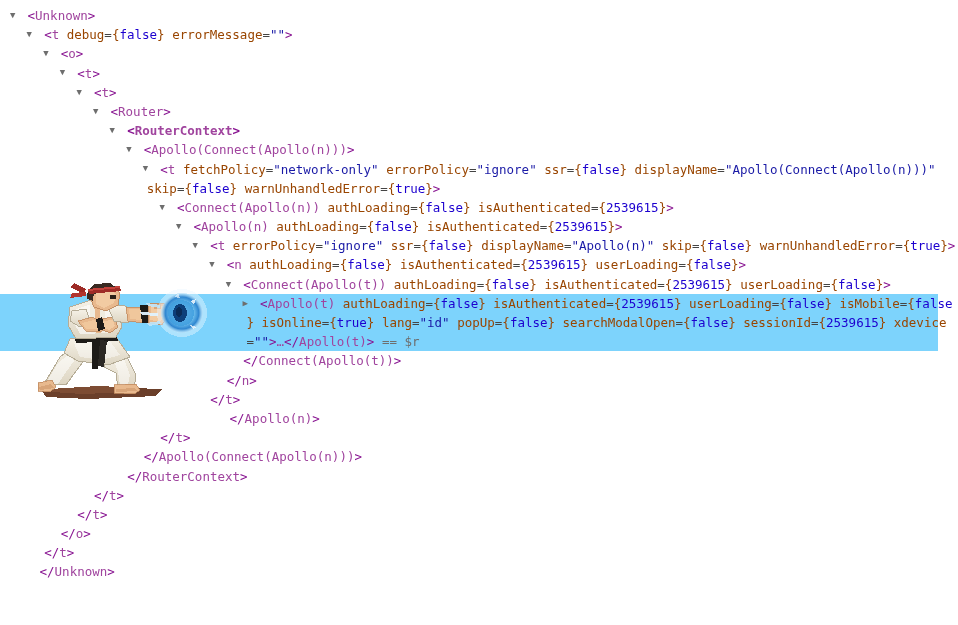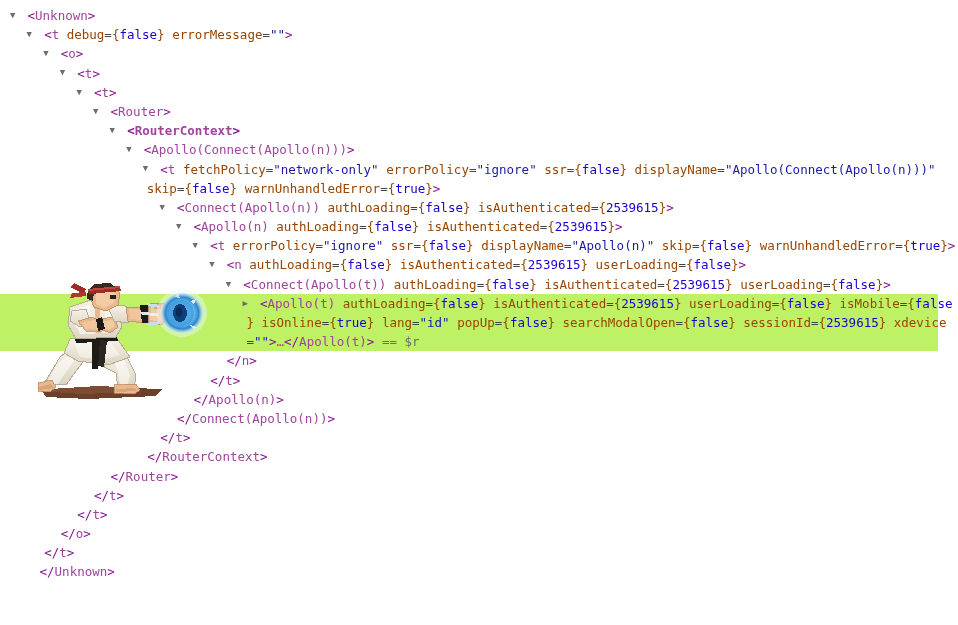--- a/index.html
+++ b/index.html
@@ -27,21 +27,21 @@
   .tree-row {
     position: relative;
     height: 19.2px;
     line-height: 19.2px;
     font-size: 12.5px;
     white-space: pre;
     color: #444444;
     letter-spacing: 0px;
   }
   .tree-row.selected {
-    background: #bef264;
+    background: #7dd3fc;
   }
   .row-inner {
     display: inline-block;
     white-space: pre;
   }
 
   
   .arrow {
     display: inline-block;
     width: 10px;
@@ -92,27 +92,27 @@
       <div class="tree-row"><span class="row-inner" style="padding-left: 142.8px;"><span class="arrow open"></span> <span class="bracket">&lt;</span><span class="tagname">t</span><span class=""> </span><span class="attr">fetchPolicy</span><span class="">=</span><span class="str">"network-only"</span><span class=""> </span><span class="attr">errorPolicy</span><span class="">=</span><span class="str">"ignore"</span><span class=""> </span><span class="attr">ssr</span><span class="">=</span><span class="brace">{</span><span class="bool">false</span><span class="brace">}</span><span class=""> </span><span class="attr">displayName</span><span class="">=</span><span class="str">"Apollo(Connect(Apollo(n)))"</span></span></div>
       <div class="tree-row"><span class="row-inner" style="padding-left: 146.8px;"><span class="attr">skip</span><span class="">=</span><span class="brace">{</span><span class="bool">false</span><span class="brace">}</span><span class=""> </span><span class="attr">warnUnhandledError</span><span class="">=</span><span class="brace">{</span><span class="bool">true</span><span class="brace">}</span><span class="bracket">&gt;</span></span></div>
       <div class="tree-row"><span class="row-inner" style="padding-left: 159.4px;"><span class="arrow open"></span> <span class="bracket">&lt;</span><span class="tagname">Connect(Apollo(n))</span><span class=""> </span><span class="attr">authLoading</span><span class="">=</span><span class="brace">{</span><span class="bool">false</span><span class="brace">}</span><span class=""> </span><span class="attr">isAuthenticated</span><span class="">=</span><span class="brace">{</span><span class="num">2539615</span><span class="brace">}</span><span class="bracket">&gt;</span></span></div>
       <div class="tree-row"><span class="row-inner" style="padding-left: 176px;"><span class="arrow open"></span> <span class="bracket">&lt;</span><span class="tagname">Apollo(n)</span><span class=""> </span><span class="attr">authLoading</span><span class="">=</span><span class="brace">{</span><span class="bool">false</span><span class="brace">}</span><span class=""> </span><span class="attr">isAuthenticated</span><span class="">=</span><span class="brace">{</span><span class="num">2539615</span><span class="brace">}</span><span class="bracket">&gt;</span></span></div>
       <div class="tree-row"><span class="row-inner" style="padding-left: 192.6px;"><span class="arrow open"></span> <span class="bracket">&lt;</span><span class="tagname">t</span><span class=""> </span><span class="attr">errorPolicy</span><span class="">=</span><span class="str">"ignore"</span><span class=""> </span><span class="attr">ssr</span><span class="">=</span><span class="brace">{</span><span class="bool">false</span><span class="brace">}</span><span class=""> </span><span class="attr">displayName</span><span class="">=</span><span class="str">"Apollo(n)"</span><span class=""> </span><span class="attr">skip</span><span class="">=</span><span class="brace">{</span><span class="bool">false</span><span class="brace">}</span><span class=""> </span><span class="attr">warnUnhandledError</span><span class="">=</span><span class="brace">{</span><span class="bool">true</span><span class="brace">}</span><span class="bracket">&gt;</span></span></div>
       <div class="tree-row"><span class="row-inner" style="padding-left: 209.2px;"><span class="arrow open"></span> <span class="bracket">&lt;</span><span class="tagname">n</span><span class=""> </span><span class="attr">authLoading</span><span class="">=</span><span class="brace">{</span><span class="bool">false</span><span class="brace">}</span><span class=""> </span><span class="attr">isAuthenticated</span><span class="">=</span><span class="brace">{</span><span class="num">2539615</span><span class="brace">}</span><span class=""> </span><span class="attr">userLoading</span><span class="">=</span><span class="brace">{</span><span class="bool">false</span><span class="brace">}</span><span class="bracket">&gt;</span></span></div>
       <div class="tree-row"><span class="row-inner" style="padding-left: 225.8px;"><span class="arrow open"></span> <span class="bracket">&lt;</span><span class="tagname">Connect(Apollo(t))</span><span class=""> </span><span class="attr">authLoading</span><span class="">=</span><span class="brace">{</span><span class="bool">false</span><span class="brace">}</span><span class=""> </span><span class="attr">isAuthenticated</span><span class="">=</span><span class="brace">{</span><span class="num">2539615</span><span class="brace">}</span><span class=""> </span><span class="attr">userLoading</span><span class="">=</span><span class="brace">{</span><span class="bool">false</span><span class="brace">}</span><span class="bracket">&gt;</span></span></div>
       <div class="tree-row selected"><span class="row-inner" style="padding-left: 242.4px;"><span class="arrow closed"></span> <span class="bracket">&lt;</span><span class="tagname">Apollo(t)</span><span class=""> </span><span class="attr">authLoading</span><span class="">=</span><span class="brace">{</span><span class="bool">false</span><span class="brace">}</span><span class=""> </span><span class="attr">isAuthenticated</span><span class="">=</span><span class="brace">{</span><span class="num">2539615</span><span class="brace">}</span><span class=""> </span><span class="attr">userLoading</span><span class="">=</span><span class="brace">{</span><span class="bool">false</span><span class="brace">}</span><span class=""> </span><span class="attr">isMobile</span><span class="">=</span><span class="brace">{</span><span class="bool">false</span></span></div>
       <div class="tree-row selected"><span class="row-inner" style="padding-left: 246.4px;"><span class="brace">}</span><span class=""> </span><span class="attr">isOnline</span><span class="">=</span><span class="brace">{</span><span class="bool">true</span><span class="brace">}</span><span class=""> </span><span class="attr">lang</span><span class="">=</span><span class="str">"id"</span><span class=""> </span><span class="attr">popUp</span><span class="">=</span><span class="brace">{</span><span class="bool">false</span><span class="brace">}</span><span class=""> </span><span class="attr">searchModalOpen</span><span class="">=</span><span class="brace">{</span><span class="bool">false</span><span class="brace">}</span><span class=""> </span><span class="attr">sessionId</span><span class="">=</span><span class="brace">{</span><span class="num">2539615</span><span class="brace">}</span><span class=""> </span><span class="attr">xdevice</span></span></div>
       <div class="tree-row selected"><span class="row-inner" style="padding-left: 246.4px;"><span class="">=</span><span class="str">""</span><span class="bracket">&gt;</span><span class="ellipsis">…</span><span class="bracket">&lt;/</span><span class="tagname">Apollo(t)</span><span class="bracket">&gt;</span><span class=""> </span><span class="selref">== $r</span></span></div>
+      <div class="tree-row"><span class="row-inner" style="padding-left: 225.8px;"><span class="arrow none"></span> <span class="bracket">&lt;/</span><span class="tagname">Connect(Apollo(t))</span><span class="bracket">&gt;</span></span></div>
       <div class="tree-row"><span class="row-inner" style="padding-left: 209.2px;"><span class="arrow none"></span> <span class="bracket">&lt;/</span><span class="tagname">n</span><span class="bracket">&gt;</span></span></div>
       <div class="tree-row"><span class="row-inner" style="padding-left: 192.6px;"><span class="arrow none"></span> <span class="bracket">&lt;/</span><span class="tagname">t</span><span class="bracket">&gt;</span></span></div>
-      <div class="tree-row"><span class="row-inner" style="padding-left: 176px;"><span class="arrow none"></span> <span class="bracket">&lt;/</span><span class="tagname">Apollo(n)</span><span class="bracket">&gt;</span></span></div>
-      <div class="tree-row"><span class="row-inner" style="padding-left: 159.4px;"><span class="arrow none"></span> <span class="bracket">&lt;/</span><span class="tagname">Connect(Apollo(n))</span><span class="bracket">&gt;</span></span></div>
+      <div class="tree-row"><span class="row-inner" style="padding-left: 176px; margin-left: 36px;"><span class="arrow none"></span> <span class="bracket">&lt;/</span><span class="tagname">Apollo(n)</span><span class="bracket">&gt;</span></span></div>
       <div class="tree-row"><span class="row-inner" style="padding-left: 142.8px;"><span class="arrow none"></span> <span class="bracket">&lt;/</span><span class="tagname">t</span><span class="bracket">&gt;</span></span></div>
-      <div class="tree-row"><span class="row-inner" style="padding-left: 109.6px; margin-left: 20px;"><span class="arrow none"></span> <span class="bracket">&lt;/</span><span class="tagname">RouterContext</span><span class="bracket">&gt;</span></span></div>
-      <div class="tree-row"><span class="row-inner" style="padding-left: 93px;"><span class="arrow none"></span> <span class="bracket">&lt;/</span><span class="tagname">Router</span><span class="bracket">&gt;</span></span></div>
+      <div class="tree-row"><span class="row-inner" style="padding-left: 126.2px;"><span class="arrow none"></span> <span class="bracket">&lt;/</span><span class="tagname">Apollo(Connect(Apollo(n)))</span><span class="bracket">&gt;</span></span></div>
+      <div class="tree-row"><span class="row-inner" style="padding-left: 109.6px;"><span class="arrow none"></span> <span class="bracket">&lt;/</span><span class="tagname">RouterContext</span><span class="bracket">&gt;</span></span></div>
       <div class="tree-row"><span class="row-inner" style="padding-left: 76.4px;"><span class="arrow none"></span> <span class="bracket">&lt;/</span><span class="tagname">t</span><span class="bracket">&gt;</span></span></div>
       <div class="tree-row"><span class="row-inner" style="padding-left: 59.8px;"><span class="arrow none"></span> <span class="bracket">&lt;/</span><span class="tagname">t</span><span class="bracket">&gt;</span></span></div>
       <div class="tree-row"><span class="row-inner" style="padding-left: 43.2px;"><span class="arrow none"></span> <span class="bracket">&lt;/</span><span class="tagname">o</span><span class="bracket">&gt;</span></span></div>
       <div class="tree-row"><span class="row-inner" style="padding-left: 26.6px;"><span class="arrow none"></span> <span class="bracket">&lt;/</span><span class="tagname">t</span><span class="bracket">&gt;</span></span></div>
       <div class="tree-row"><span class="row-inner" style="padding-left: 22px;"><span class="arrow none"></span> <span class="bracket">&lt;/</span><span class="tagname">Unknown</span><span class="bracket">&gt;</span></span></div>
     </div>
 
   <svg id="ryu-sprite" viewBox="0 0 180 120" xmlns="http://www.w3.org/2000/svg" shape-rendering="crispEdges">
     <defs>
       <radialGradient id="fbGlow" cx="50%" cy="50%" r="50%">

